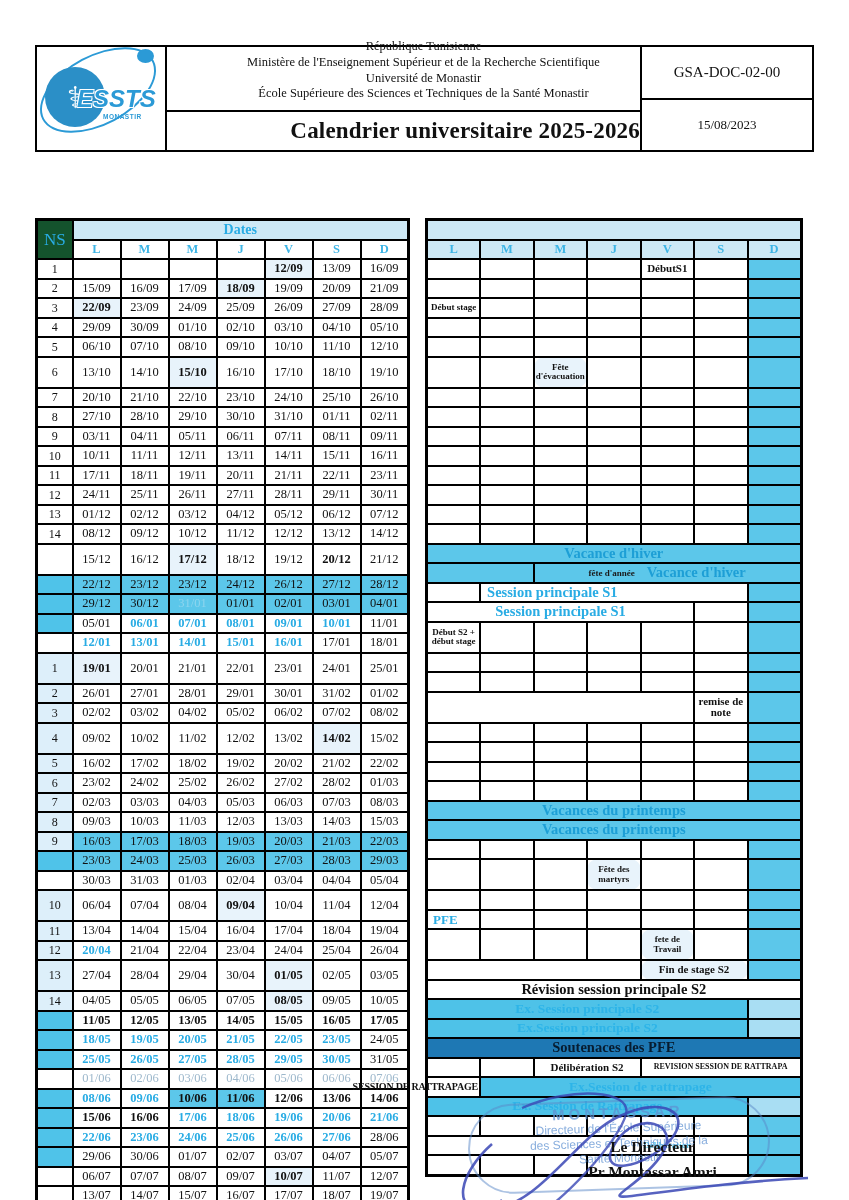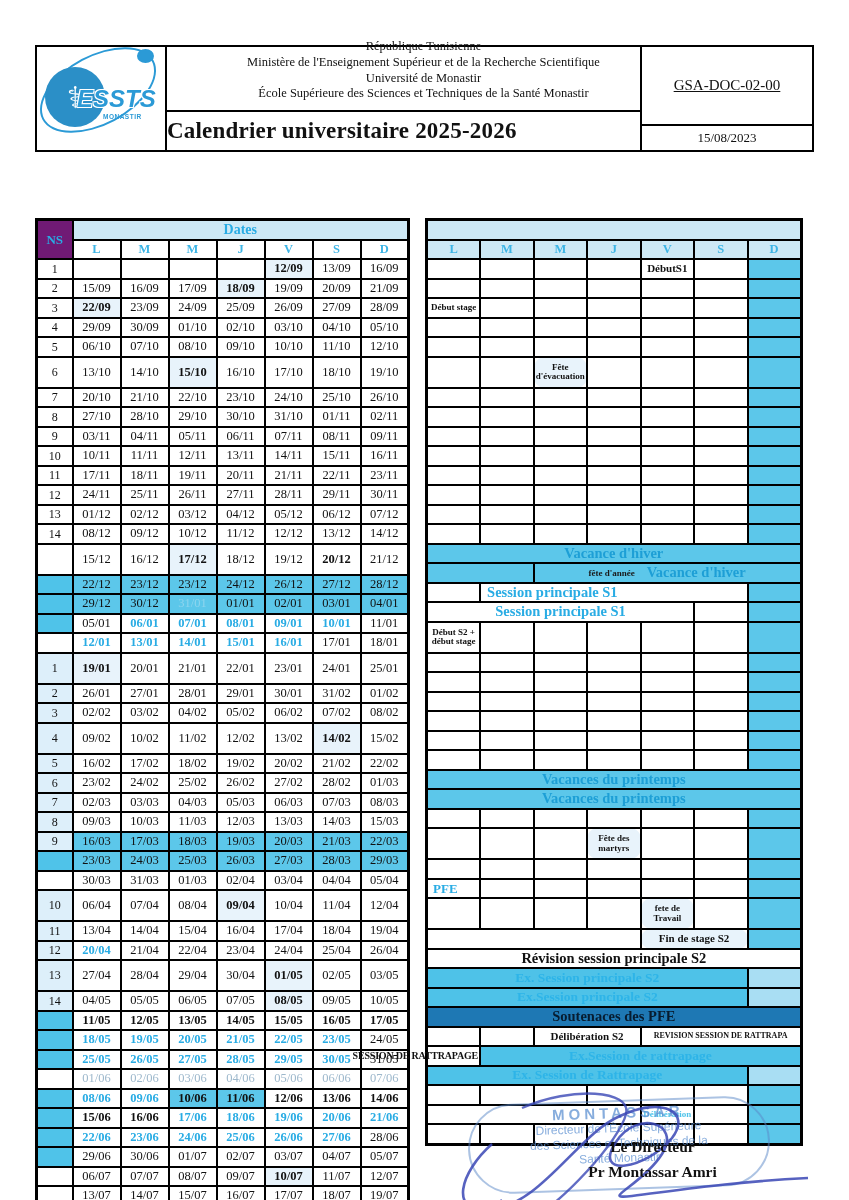--- a/index.html
+++ b/index.html
@@ -16,35 +16,35 @@
               border-radius:50%;transform:rotate(-28deg);}
   .logo-dot{position:absolute;left:100px;top:2px;width:17px;height:14px;border-radius:50%;background:#2b9ad6;}
   .logo-acronym{position:absolute;left:40px;top:38px;font-family:"Liberation Sans",sans-serif;
                 font-weight:bold;font-style:italic;font-size:24px;color:#2b9ad6;
                 text-shadow:-1px -1px 0 #fff,1px -1px 0 #fff,-1px 1px 0 #fff,1px 1px 0 #fff;}
   .logo-city{position:absolute;left:66px;top:66px;font-family:"Liberation Sans",sans-serif;
              font-weight:bold;font-size:6.5px;color:#2b9ad6;letter-spacing:.5px;}
   .center-cell{flex:1;display:flex;flex-direction:column;}
   .org-lines{height:47px;display:flex;flex-direction:column;justify-content:center;
              text-align:center;font-size:12.5px;line-height:1.26;padding-left:40px;}
-  .title-row{border-top:2.5px solid #000;flex:1;display:flex;align-items:center;justify-content:flex-start;margin-top:16px;}
+  .title-row{border-top:2.5px solid #000;flex:1;display:flex;align-items:center;justify-content:flex-end;margin-top:16px;}
   .title-row span{font-weight:bold;font-size:23px;letter-spacing:.2px;}
   .right-cell{width:170px;border-left:2.5px solid #000;display:flex;flex-direction:column;}
-  .doc-code{height:77px;display:flex;align-items:center;justify-content:center;font-size:15px;text-decoration:underline;}
+  .doc-code{height:51px;display:flex;align-items:center;justify-content:center;font-size:15px;}
   .doc-date{border-top:2.5px solid #000;flex:1;display:flex;align-items:center;justify-content:center;font-size:13px;}
   
   .tables{position:absolute;left:35px;top:218px;display:flex;gap:15px;align-items:flex-start;}
   table.cal{border-collapse:collapse;table-layout:fixed;border:3px solid #000;}
   table.cal td{border:2px solid #000;text-align:center;vertical-align:middle;
                height:17.5px;padding:0;line-height:1.02;overflow:hidden;}
   #left-table{width:372px;} #right-table{width:375px;}
   .c-ns{width:36px;} .c-day{width:48px;} .c-rday{width:53.5px;}
   tr.tall td{height:29px;}
   .hr1 td{height:16px;} .hr2 td{height:15px;}
-  .nsh{color:#29ace4;font-weight:bold;font-size:13px;background:#701a75;}
+  .nsh{color:#29ace4;font-weight:normal;font-size:17px;background:#14532d;}
   .datesh{background:#cde9f6;color:#29ace4;font-weight:bold;font-size:14px;}
   .topbar{background:#cde9f6;}
   .dayh{color:#3db5e6;font-weight:bold;font-size:12.5px;background:#fff;}
   .dayh.rb{background:#cde9f6;}
   
   .nsc{font-size:12px;background:#fff;}
   .nsc.nsb{background:#4fc3e9;}
   .nsc.nst{background:#ddeffa;}
   .dc{font-size:12.5px;background:#fff;}
   .dc.b{font-weight:bold;}
@@ -780,20 +780,25 @@
           </tr>
           <tr class="row">
             <td class="ec w" colspan="1"></td>
             <td class="ec w" colspan="1"></td>
             <td class="ec w" colspan="1"></td>
             <td class="ec w" colspan="1"></td>
             <td class="ec w" colspan="1"></td>
             <td class="ec w" colspan="1"></td>
             <td class="ec d" colspan="1"></td>
           </tr>
+          <tr class="row tall">
+            <td class="ec w" colspan="5"></td>
+            <td class="ec ev" colspan="1">remise de note</td>
+            <td class="ec d" colspan="1"></td>
+          </tr>
           <tr class="row">
             <td class="ec w" colspan="1"></td>
             <td class="ec w" colspan="1"></td>
             <td class="ec w" colspan="1"></td>
             <td class="ec w" colspan="1"></td>
             <td class="ec w" colspan="1"></td>
             <td class="ec w" colspan="1"></td>
             <td class="ec d" colspan="1"></td>
           </tr>
           <tr class="row">

